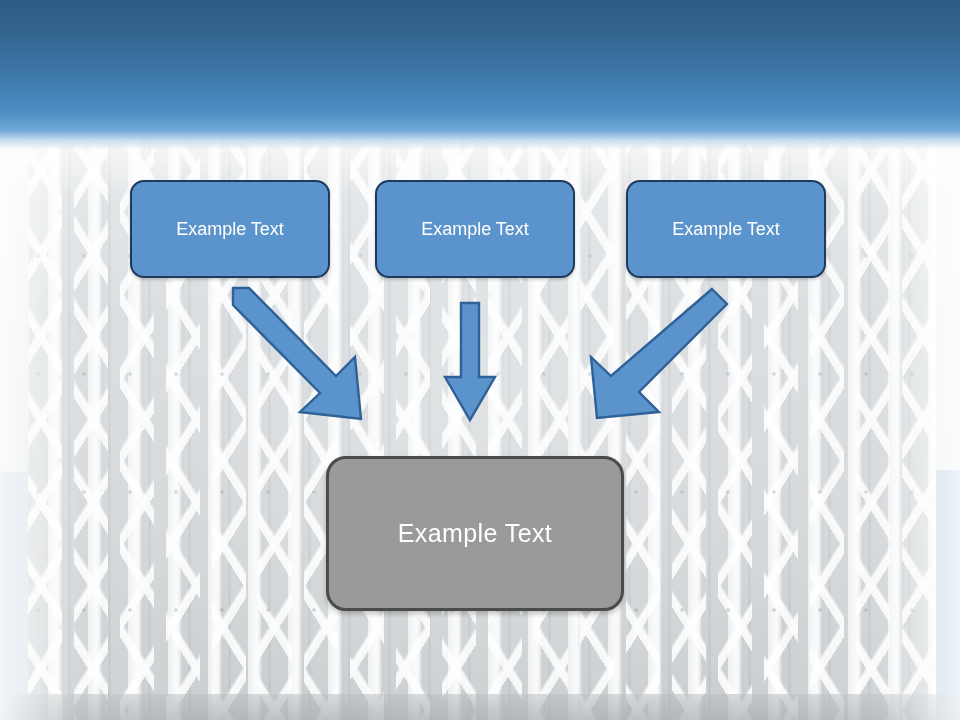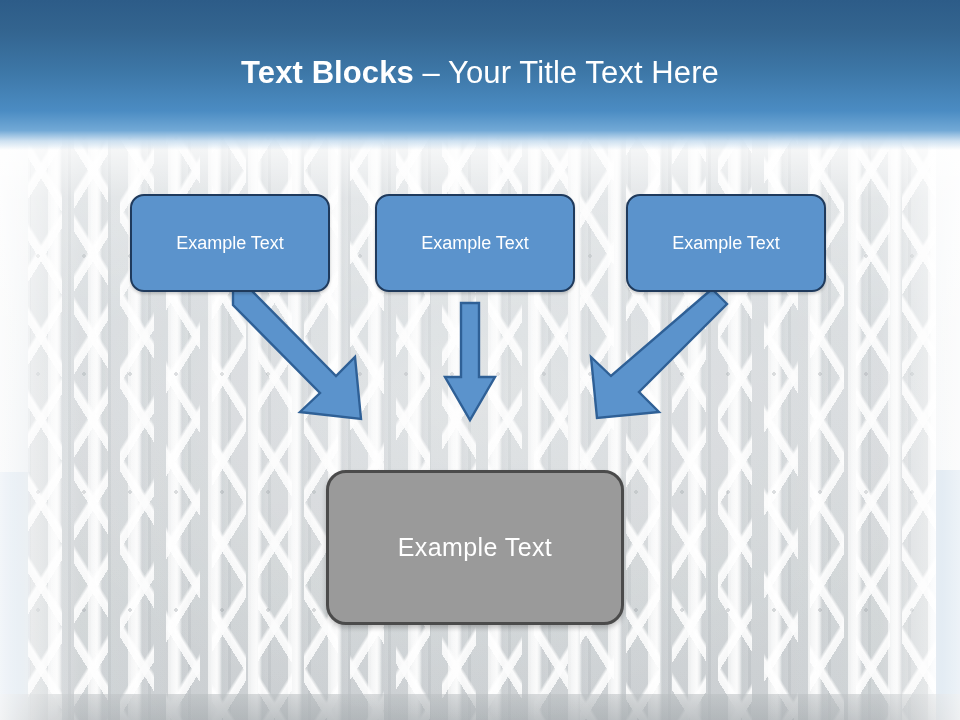--- a/index.html
+++ b/index.html
@@ -154,21 +154,20 @@
 
   
   .box {
     position: absolute;
     box-sizing: border-box;
     display: flex;
     align-items: center;
     justify-content: center;
     text-align: left;
     color: #ffffff;
-    margin-top: 14px;
   }
   .box-blue {
     width: 200px;
     height: 98px;
     top: 180px;
     background: #5b93cc;
     border: 2px solid #1f3a5c;
     border-radius: 14px;
     font-size: 18px;
     box-shadow: 0 2px 3px rgba(0,0,0,0.18);
@@ -209,23 +208,20 @@
     <div class="wall-right-top"></div>
     <div class="wall-right"></div>
     <div class="slats"></div>
     <div class="lattice"></div>
     <div class="rivets"></div>
     <div class="floor"></div>
     <div class="haze"></div>
   </div>
 
   <div class="title-bar-fix"></div>
-  <div class="title-text">
-    <span class="title-strong">Text Blocks </span><span class="title-rest">– Your Title Text Here</span>
-  </div>
 
   <svg class="arrows" viewBox="0 0 960 720" xmlns="http://www.w3.org/2000/svg">
 
     <g>
       <path d="M 233,288 L 249,288 L 336,376 L 355,357 L 361,419 L 300,412 L 320,393 L 233,305 Z" fill="#5b93cc" stroke="#2f6096" stroke-width="2.4" stroke-linejoin="miter"></path>
     </g>
 
     <g>
       <path d="M 461,303 L 479,303 L 479,377 L 495,377 L 470,420 L 445,377 L 461,377 Z" fill="#5b93cc" stroke="#2f6096" stroke-width="2.4" stroke-linejoin="miter"></path>
     </g>

